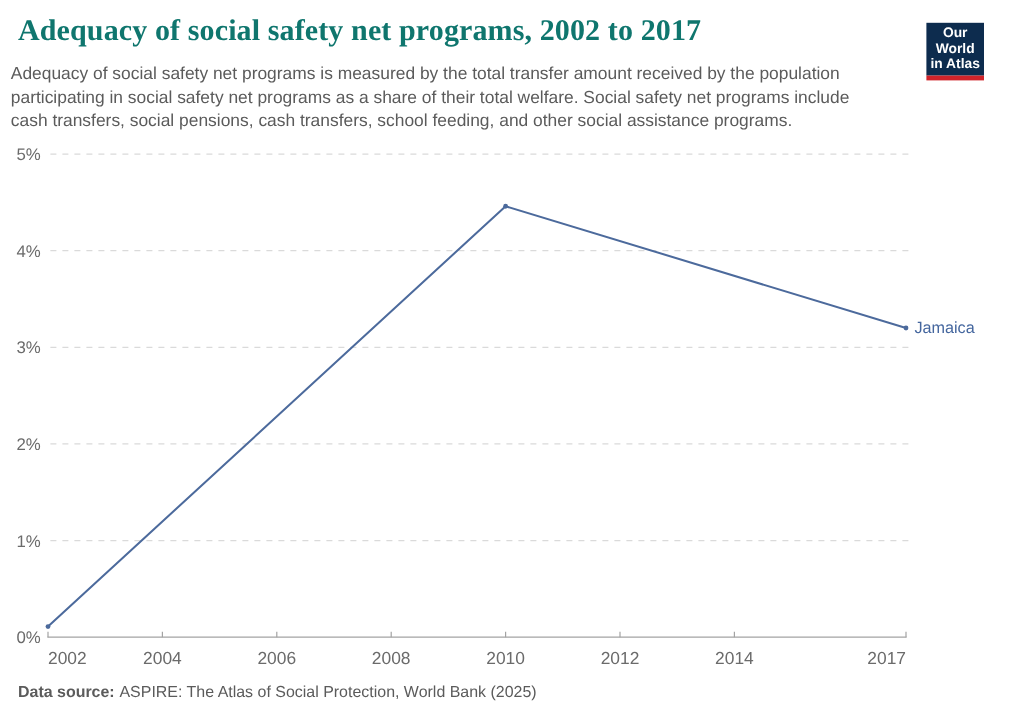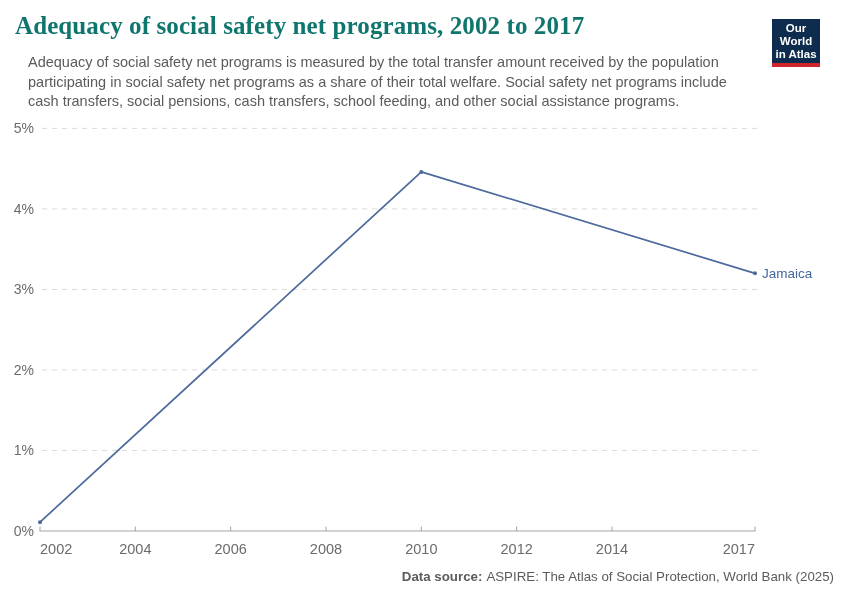--- a/index.html
+++ b/index.html
@@ -15,21 +15,21 @@
     left: 15px; top: 12px;
     width: 740px;
     font-family: Liberation Serif, serif;
     font-weight: 700;
     font-size: 25px;
     letter-spacing: 0.1px;
     color: #0f766e;
   }
   .subtitle {
     position: absolute;
-    left: 28px; top: 53px;
+    left: 9px; top: 53px;
     width: 720px;
     font-size: 14.5px;
     line-height: 19.5px;
     color: #5b5b5b;
   }
   .owid-logo {
     position: absolute;
     left: 772px; top: 19px;
     width: 48px;
     text-align: center;
@@ -41,21 +41,21 @@
     font-weight: 700;
     line-height: 13px;
   }
   .owid-logo .stripe { height: 4px; }
   .chart-svg { position: absolute; left: 0; top: 0; }
   .chart-svg text { font-family: "Liberation Sans", sans-serif; }
   .footer {
     position: absolute;
     left: 15px; right: 16px; top: 569px;
     display: flex;
-    justify-content: flex-end;
+    justify-content: space-between;
     align-items: baseline;
     font-size: 13.3px;
     color: #5b5b5b;
   }
   .footer .bold { font-weight: 700; margin-right: 4px; }
 </style>
 </head>
 <body>
 
 <h1 class="title">Adequacy of social safety net programs, 2002 to 2017</h1>

